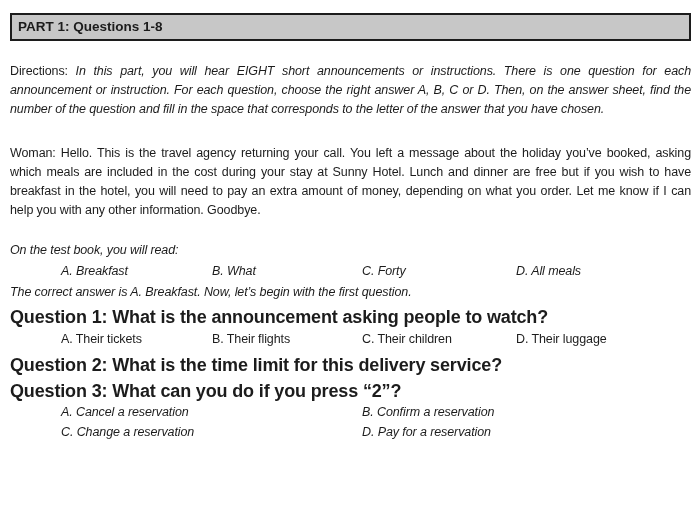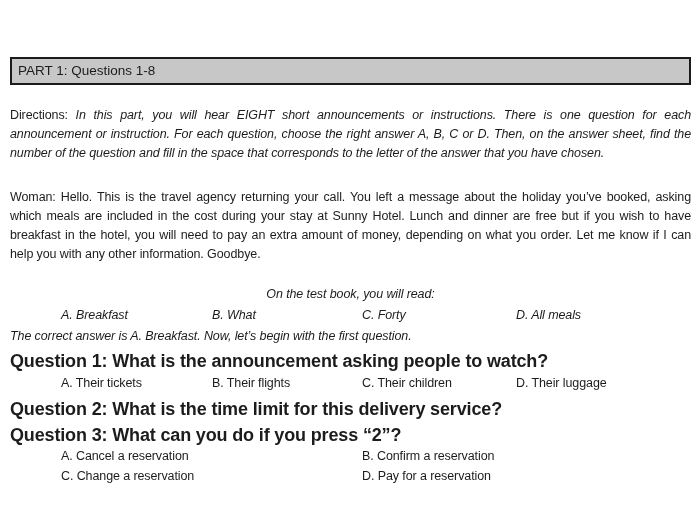--- a/index.html
+++ b/index.html
@@ -15,42 +15,42 @@
     font-size: 12.5px;
     line-height: 19px;
     letter-spacing: -0.1px;
     overflow: hidden;
   }
   .part-header {
     border: 2px solid #1c1c1c;
     background: #c7c7c7;
     padding: 3px 6px 4px 6px;
     font-size: 13.5px;
-    font-weight: normal;
+    font-weight: bold;
     letter-spacing: 0;
     line-height: 17px;
     margin-bottom: 21px;
-    margin-top: 44px;
   }
   .jp { text-align: justify; }
   .it { font-style: italic; }
   .b  { font-weight: normal; }
   .gap-lg { margin-top: 25px; }
-  .gap-md { margin-top: 21px; text-align: center; }
+  .gap-md { margin-top: 21px; }
   .opts4 {
     display: grid;
     grid-template-columns: 151px 150px 154px auto;
     margin-left: 51px;
     line-height: 22px;
   }
   .opts2 {
     display: grid;
     grid-template-columns: 301px auto;
     margin-left: 51px;
     line-height: 20px;
+    font-style: italic;
   }
   .qt {
     font-size: 18px;
     font-weight: bold;
     line-height: 21px;
     margin-top: 5px;
     letter-spacing: -0.15px;
   }
   .answer-line { line-height: 20px; }
 </style>

